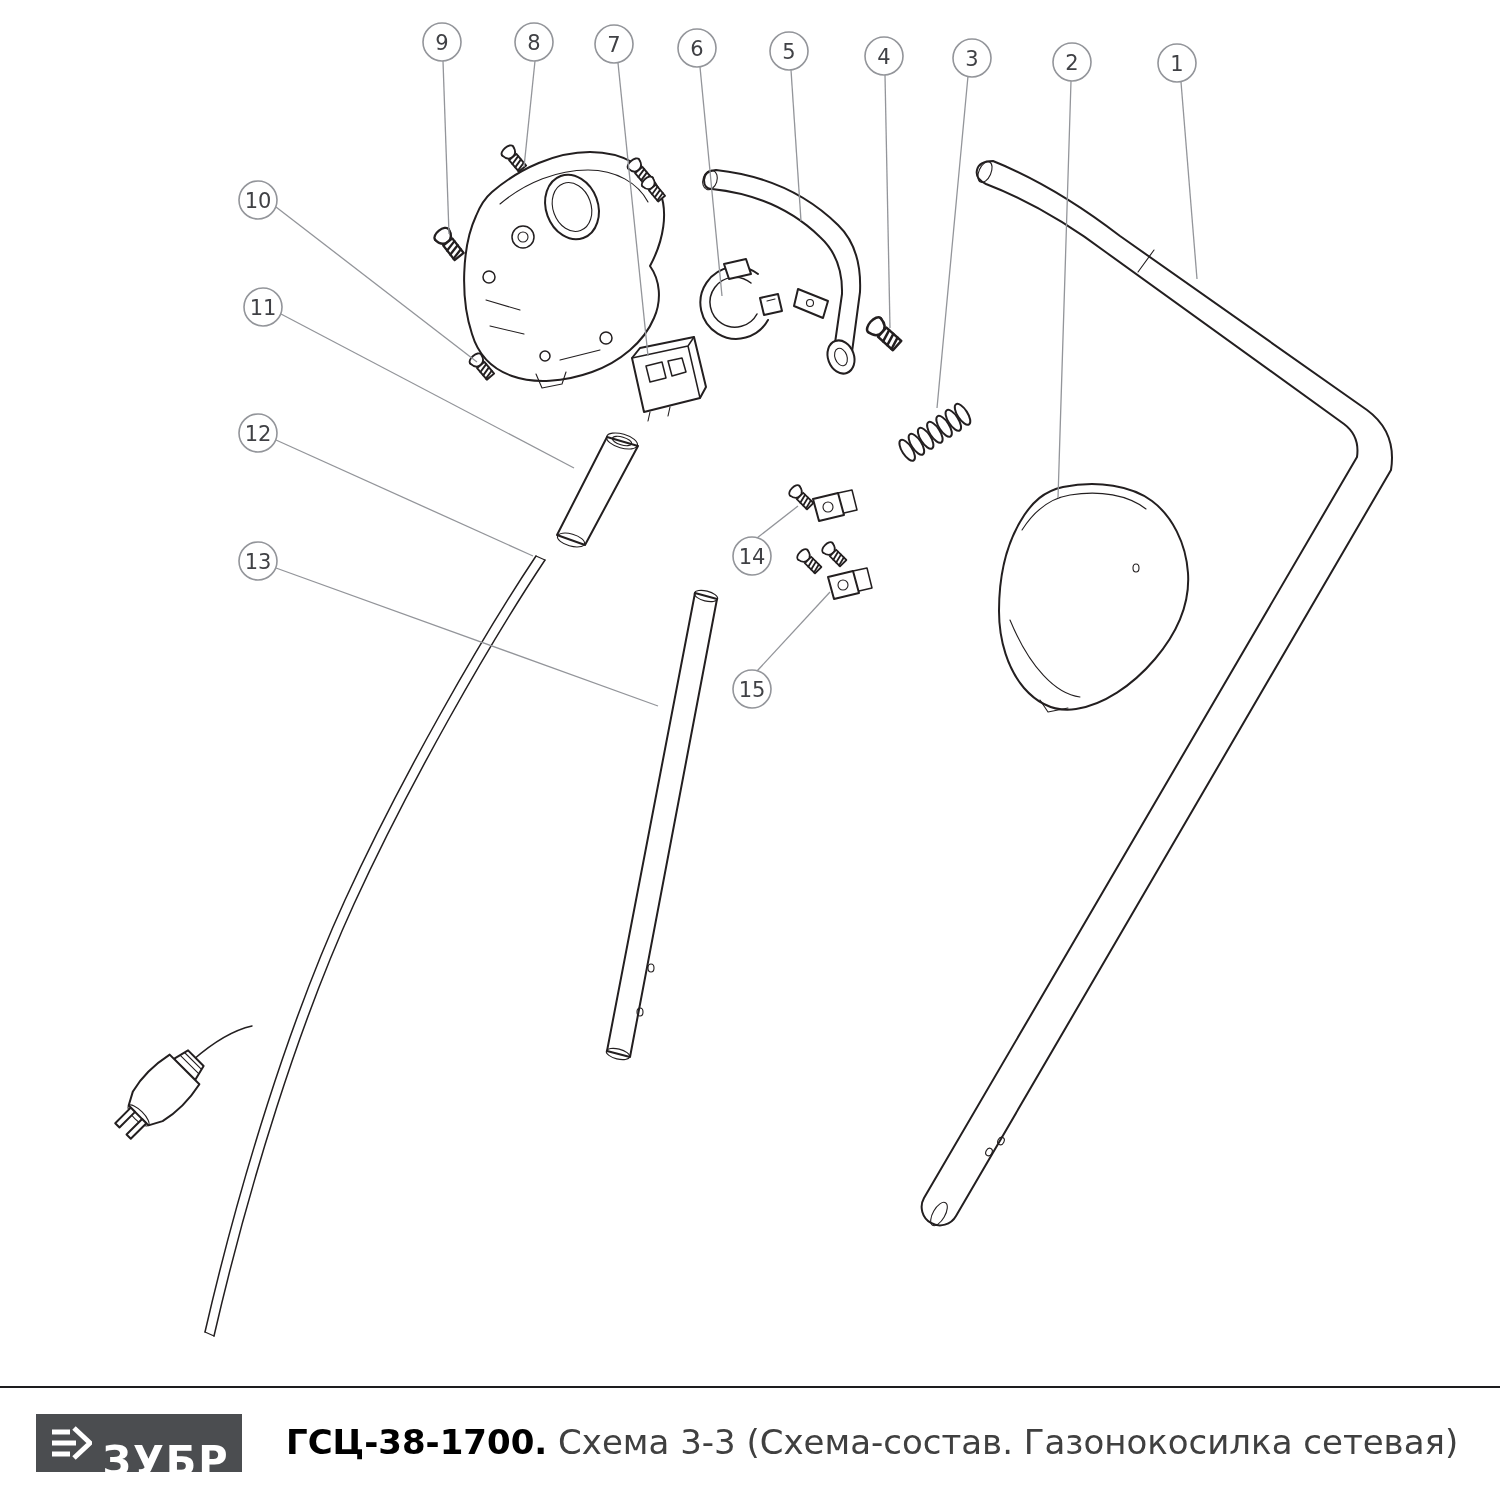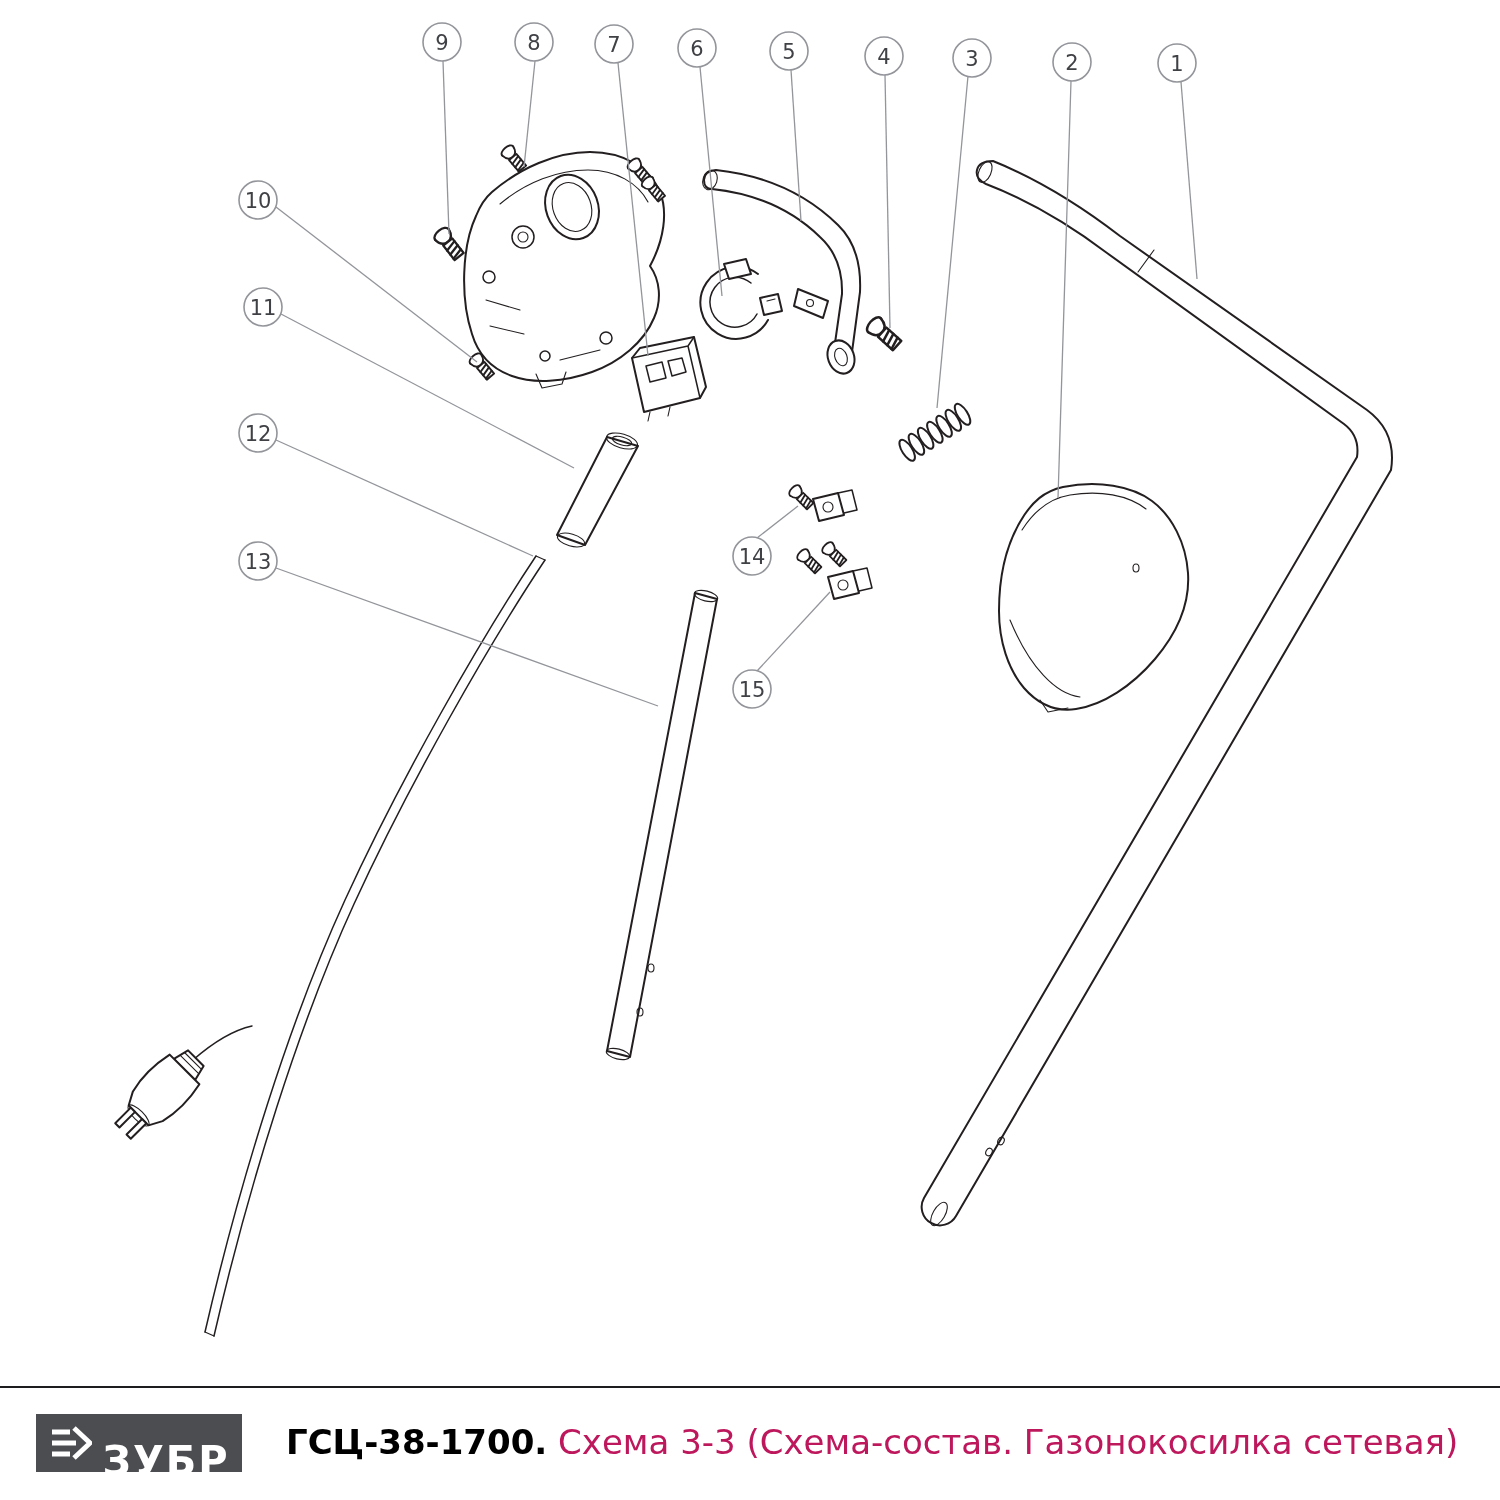--- a/index.html
+++ b/index.html
@@ -246,15 +246,15 @@
 <div class="sep"></div>
 <div class="footer">
   <div class="logo" id="logo-box" style="background: rgb(75, 77, 80);">
     <svg width="44" height="36" viewBox="0 0 44 36">
       <path d="M4 7 H22 M4 18 H28 M4 29 H22" stroke="#ffffff" stroke-width="5" fill="none"></path>
       <path d="M26 3 L42 18 L26 33" stroke="#ffffff" stroke-width="5" fill="none"></path>
     </svg>
     <span class="logo-text">ЗУБР</span>
   </div>
   <div class="title">
-    <span class="model" id="model-text" style="color: rgb(0, 0, 0); margin-top: 17px;">ГСЦ-38-1700.</span><span class="subtitle" id="subtitle-text" style="color: #be185d;"> Схема 3-3 (Схема-состав. Газонокосилка сетевая)</span>
+    <span class="model" id="model-text" style="color: rgb(0, 0, 0); margin-top: 17px;">ГСЦ-38-1700.</span><span class="subtitle" id="subtitle-text" style="color: #404040;"> Схема 3-3 (Схема-состав. Газонокосилка сетевая)</span>
   </div>
 </div>
 
 </body></html>

